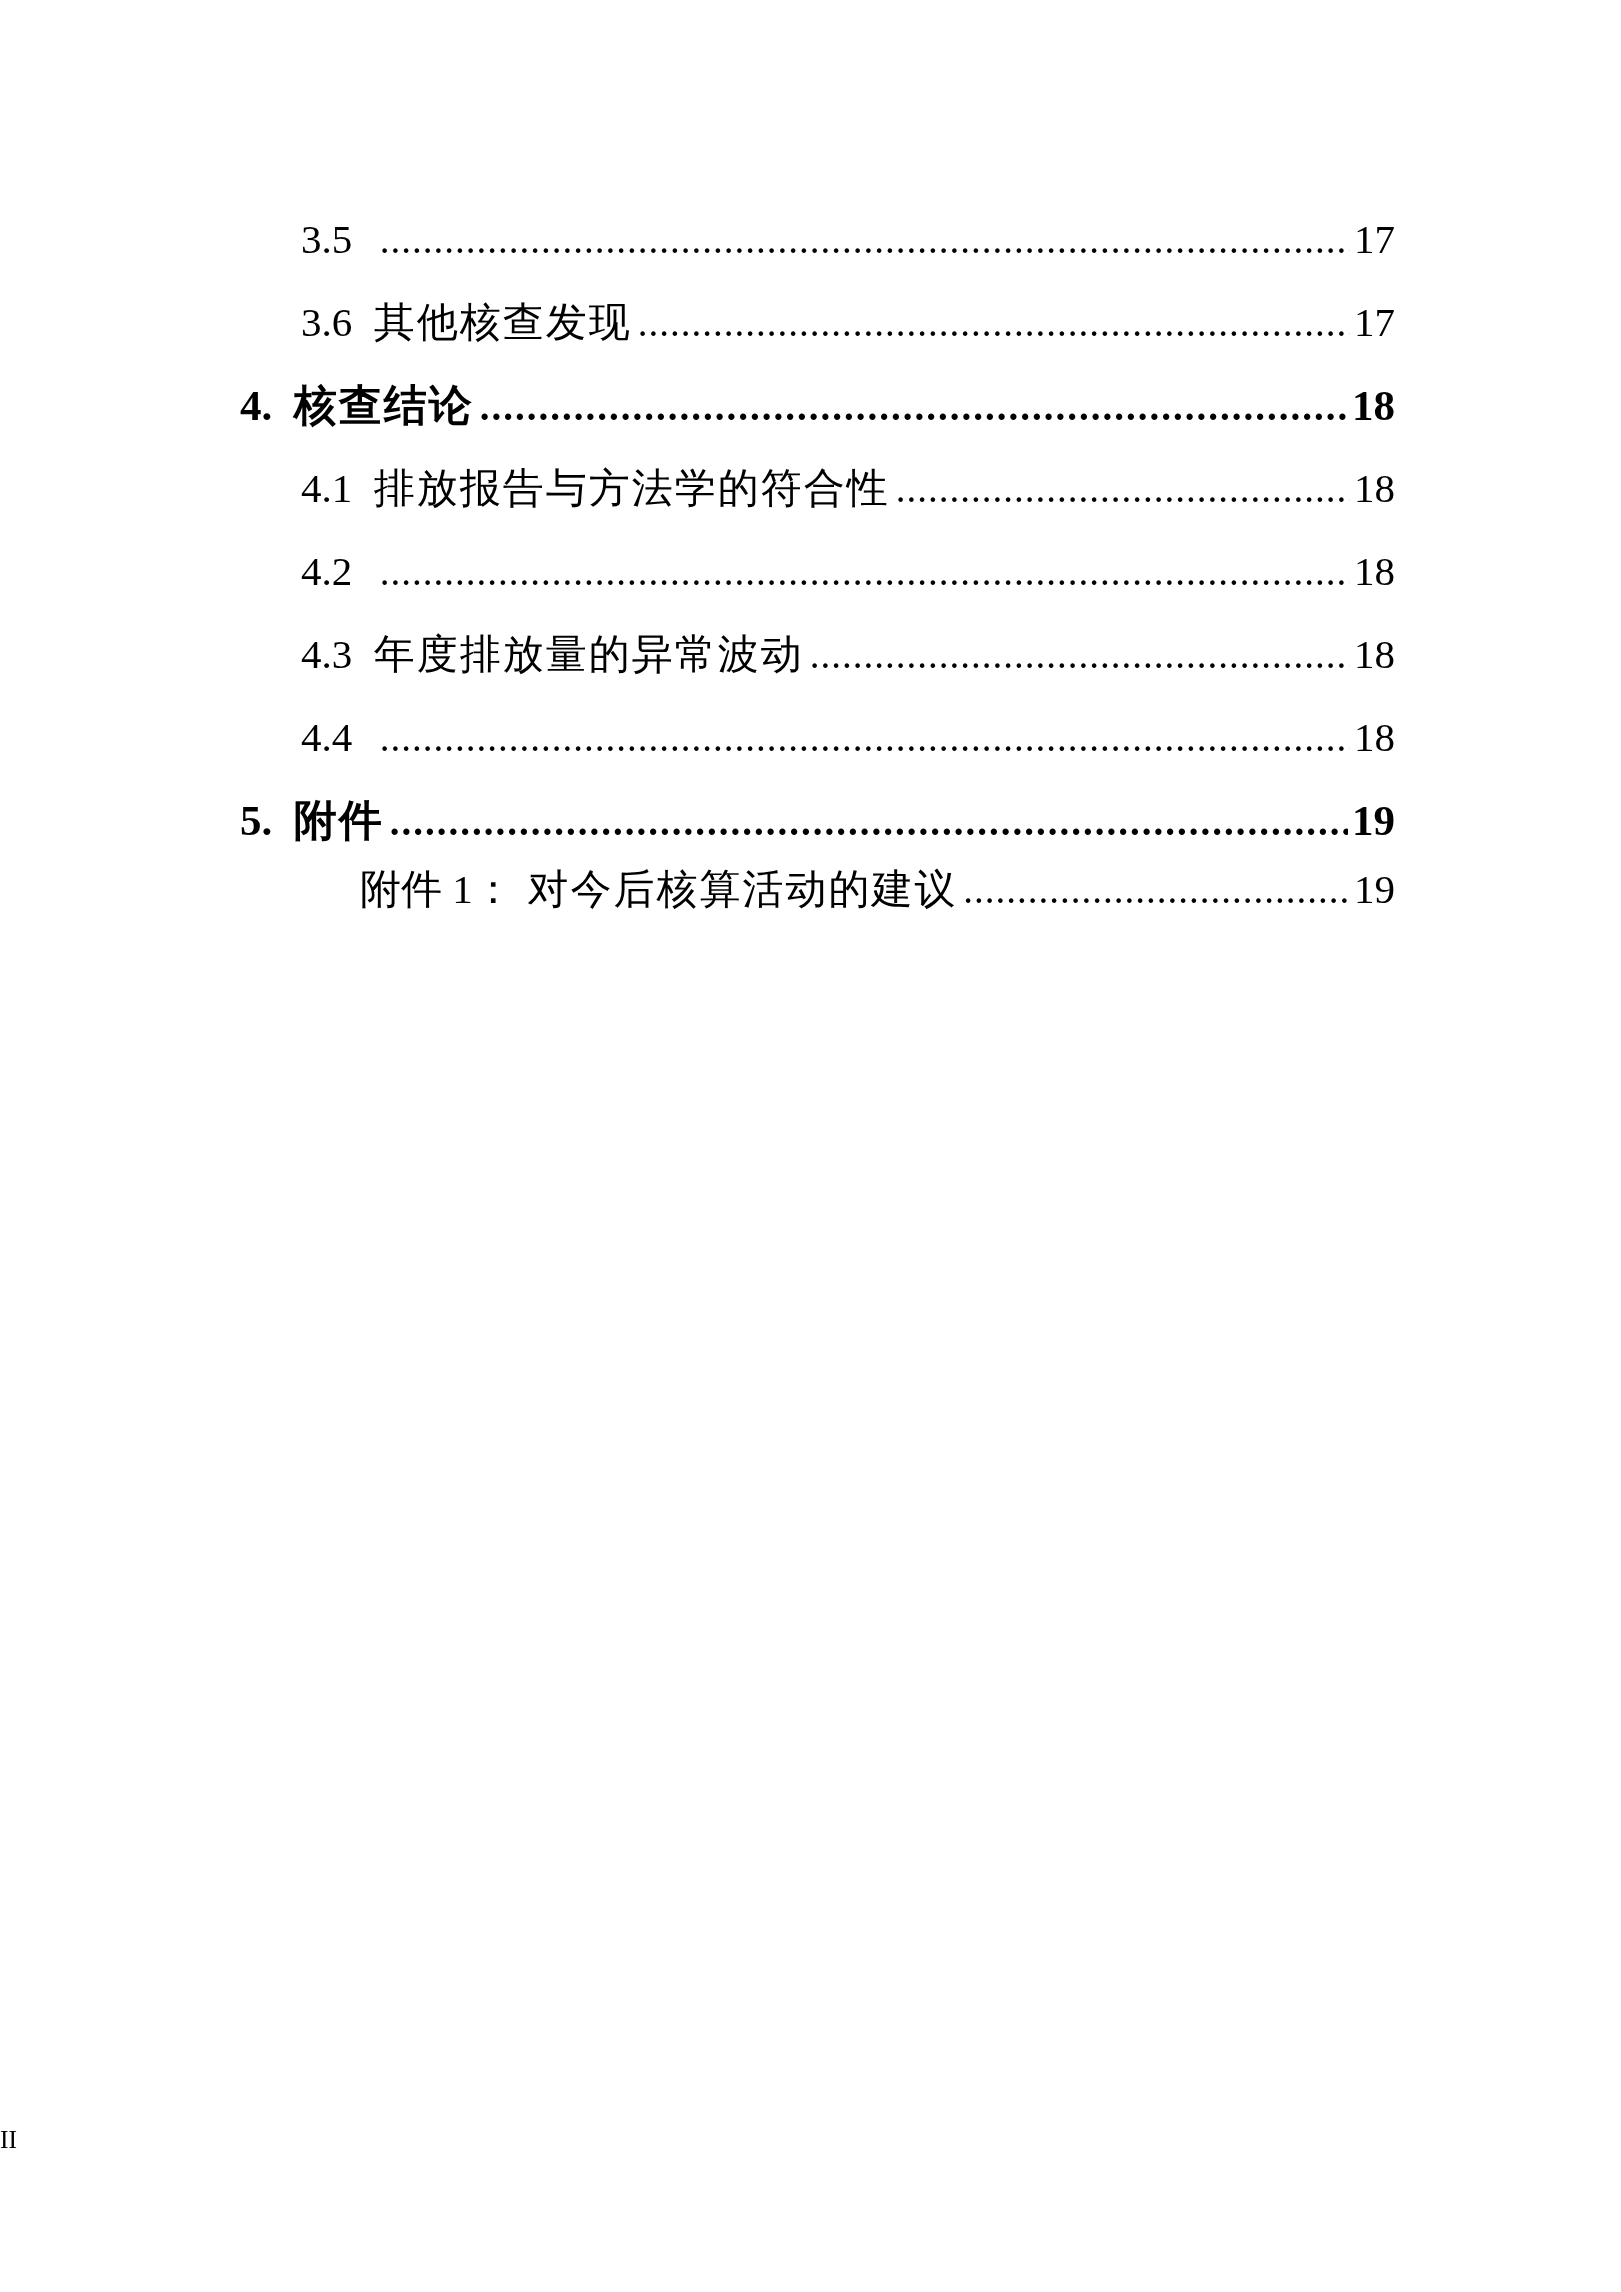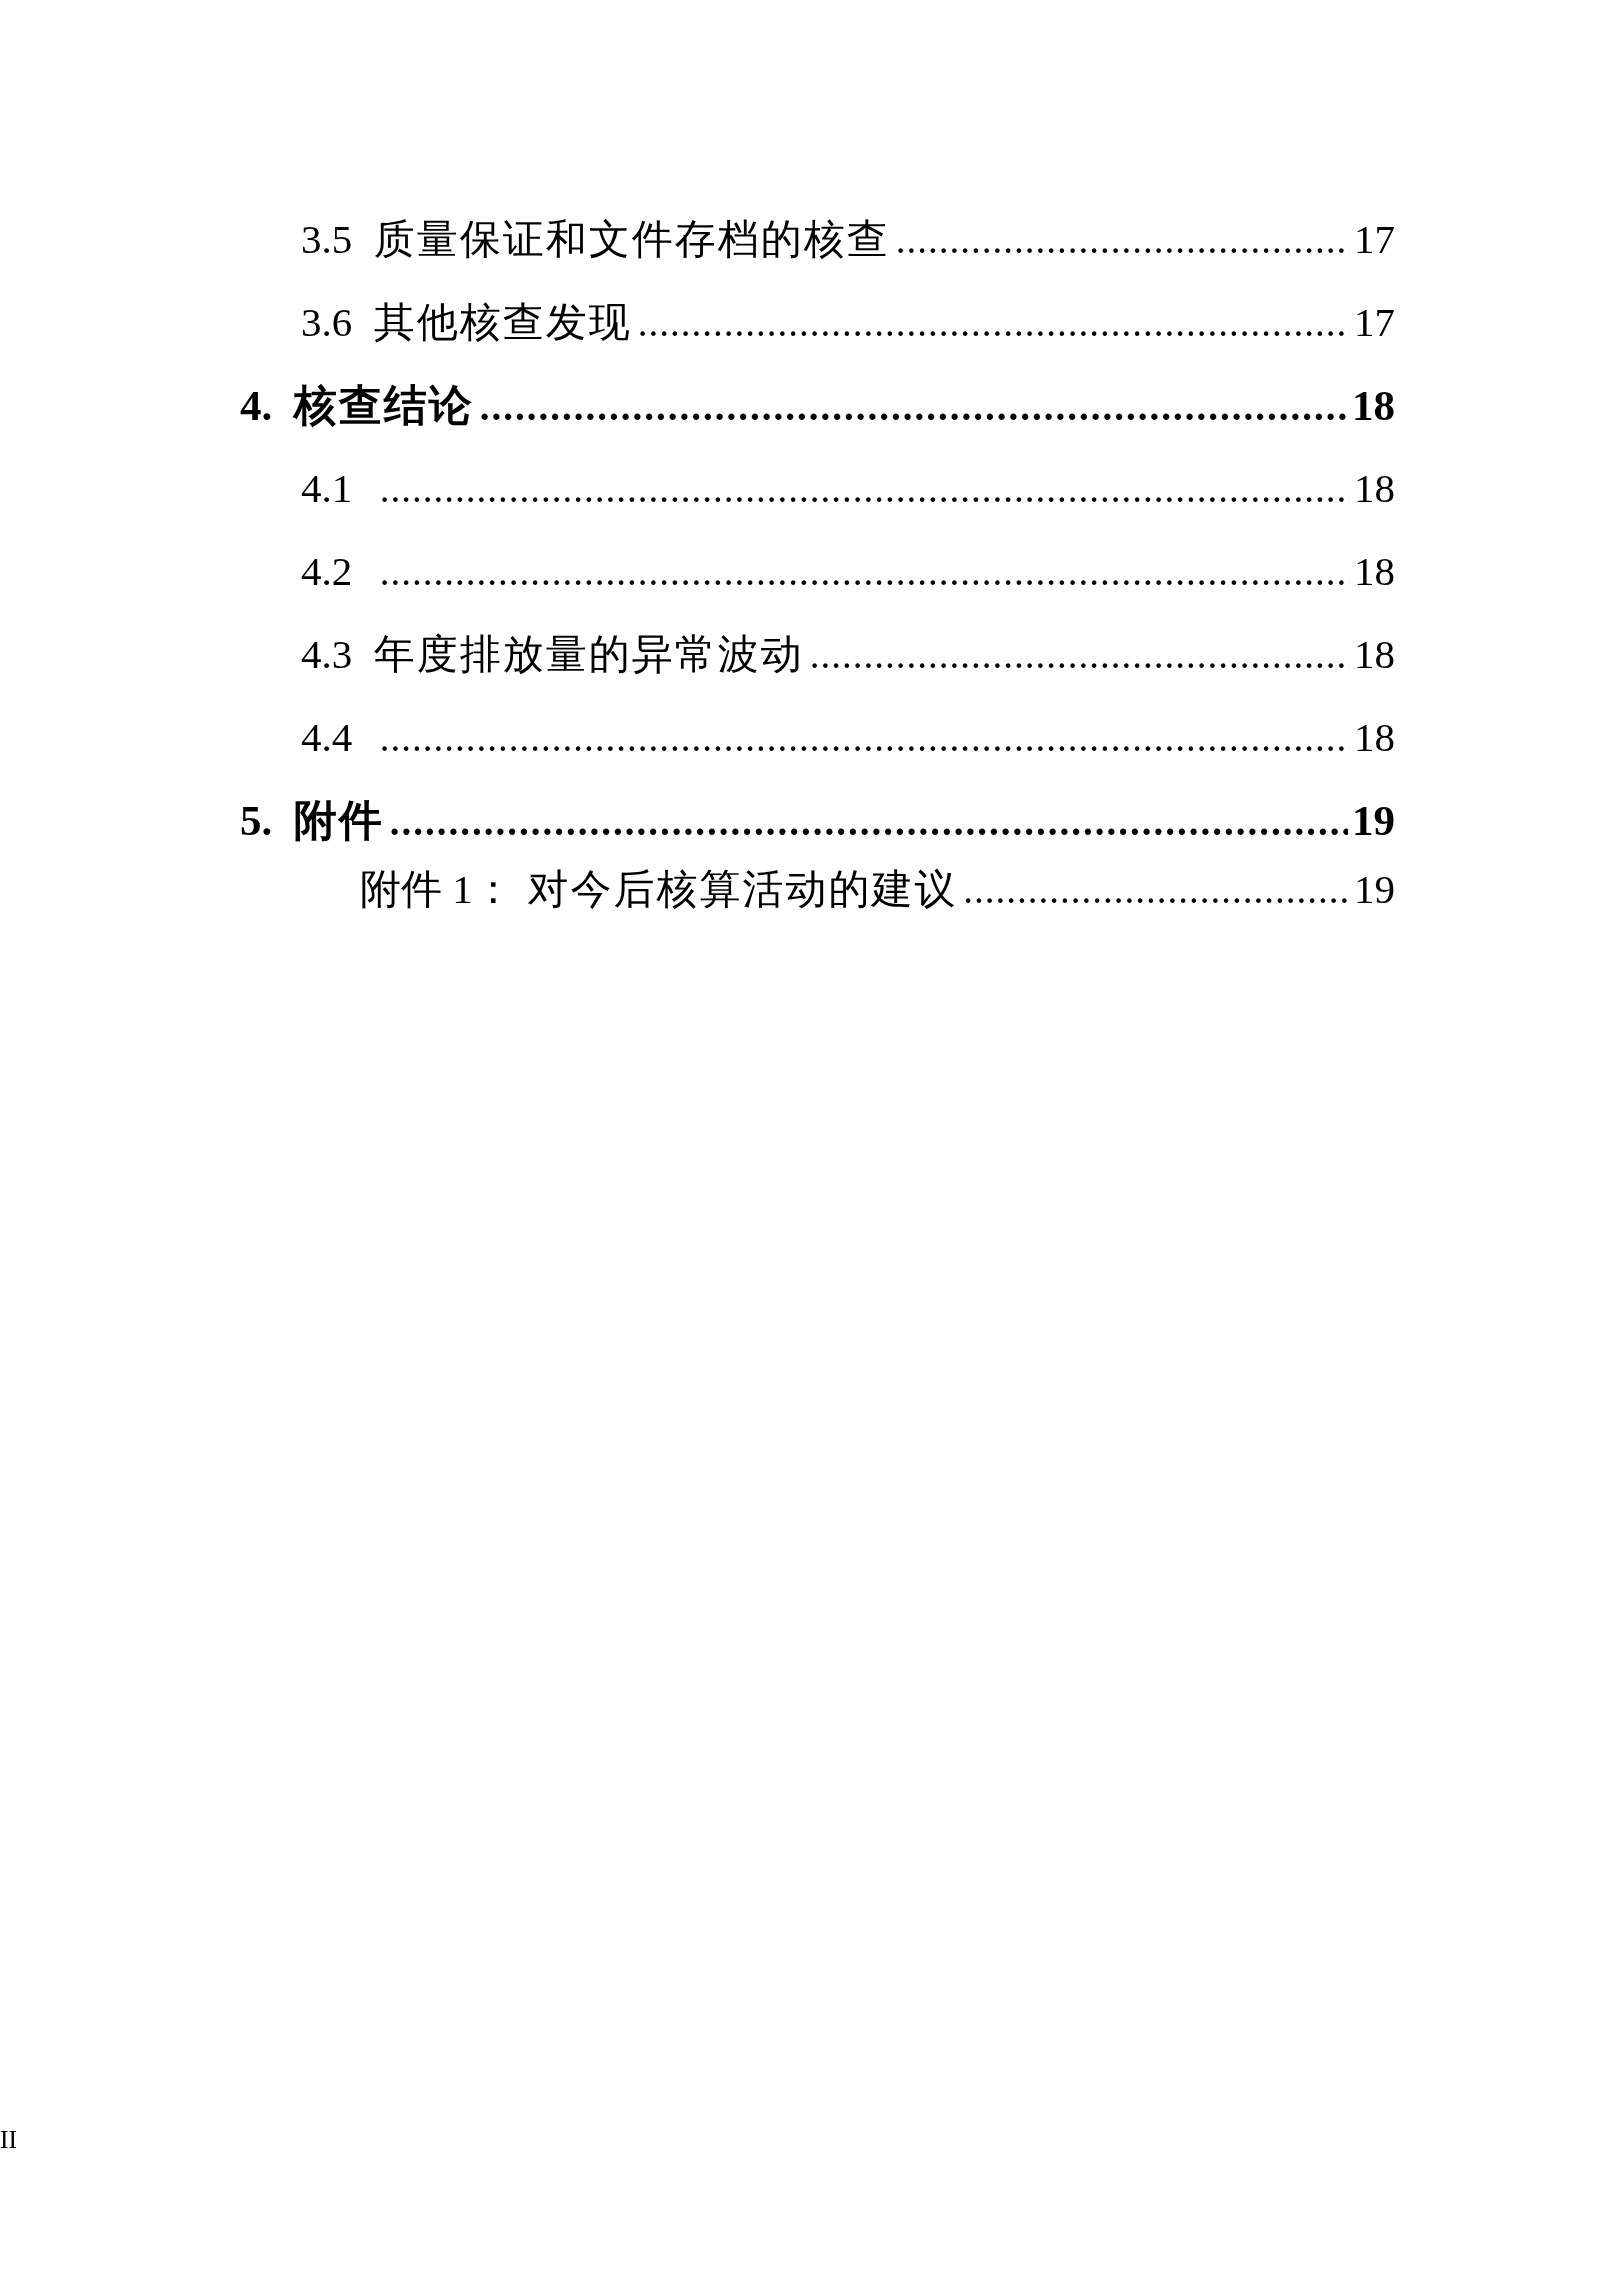--- a/index.html
+++ b/index.html
@@ -75,41 +75,41 @@
 </style>
 </head>
 <body>
 
 <div class="page">
 
   <div class="toc">
 
     <div class="toc-row lvl2">
       <span class="num">3.5</span>
-      <span class="title">质量保证和文件存档的核查</span>
       <span class="leader"></span>
       <span class="pagenum">17</span>
     </div>
 
     <div class="toc-row lvl2">
       <span class="num">3.6</span>
       <span class="title">其他核查发现</span>
       <span class="leader"></span>
       <span class="pagenum">17</span>
     </div>
 
     <div class="toc-row lvl1">
       <span class="num">4.</span>
       <span class="title">核查结论</span>
       <span class="leader"></span>
       <span class="pagenum">18</span>
     </div>
 
     <div class="toc-row lvl2">
       <span class="num">4.1</span>
+      <span class="title">排放报告与方法学的符合性</span>
       <span class="leader"></span>
       <span class="pagenum">18</span>
     </div>
 
     <div class="toc-row lvl2">
       <span class="num">4.2</span>
       <span class="leader"></span>
       <span class="pagenum">18</span>
     </div>
 

